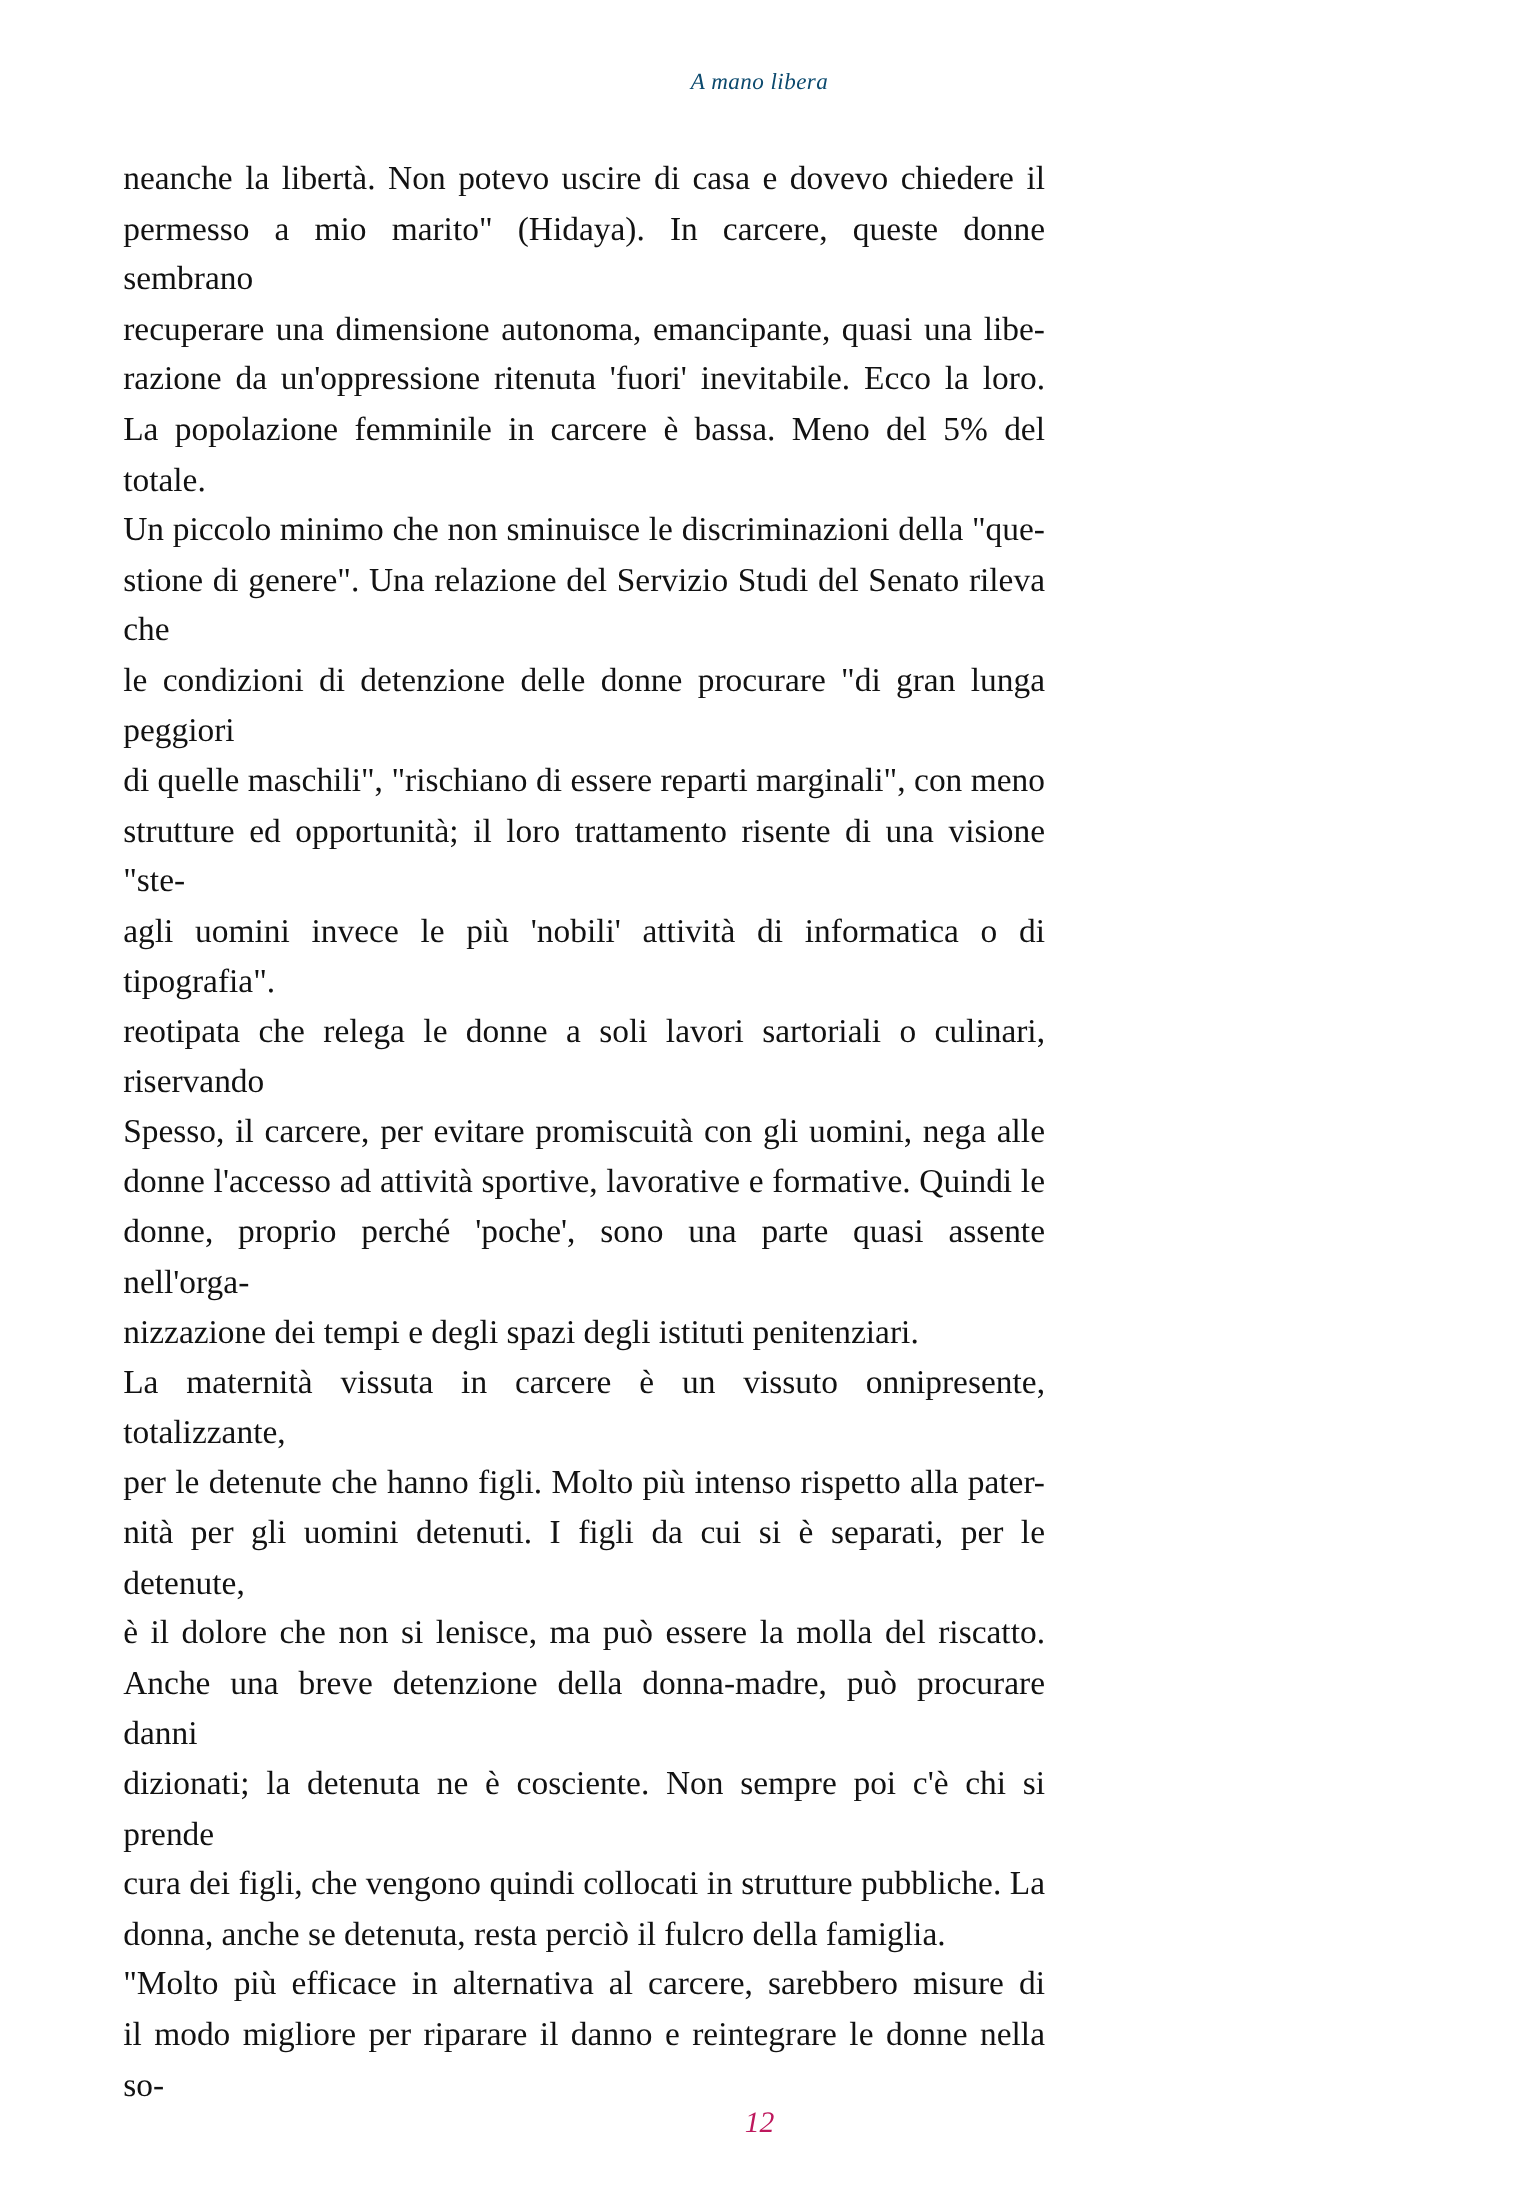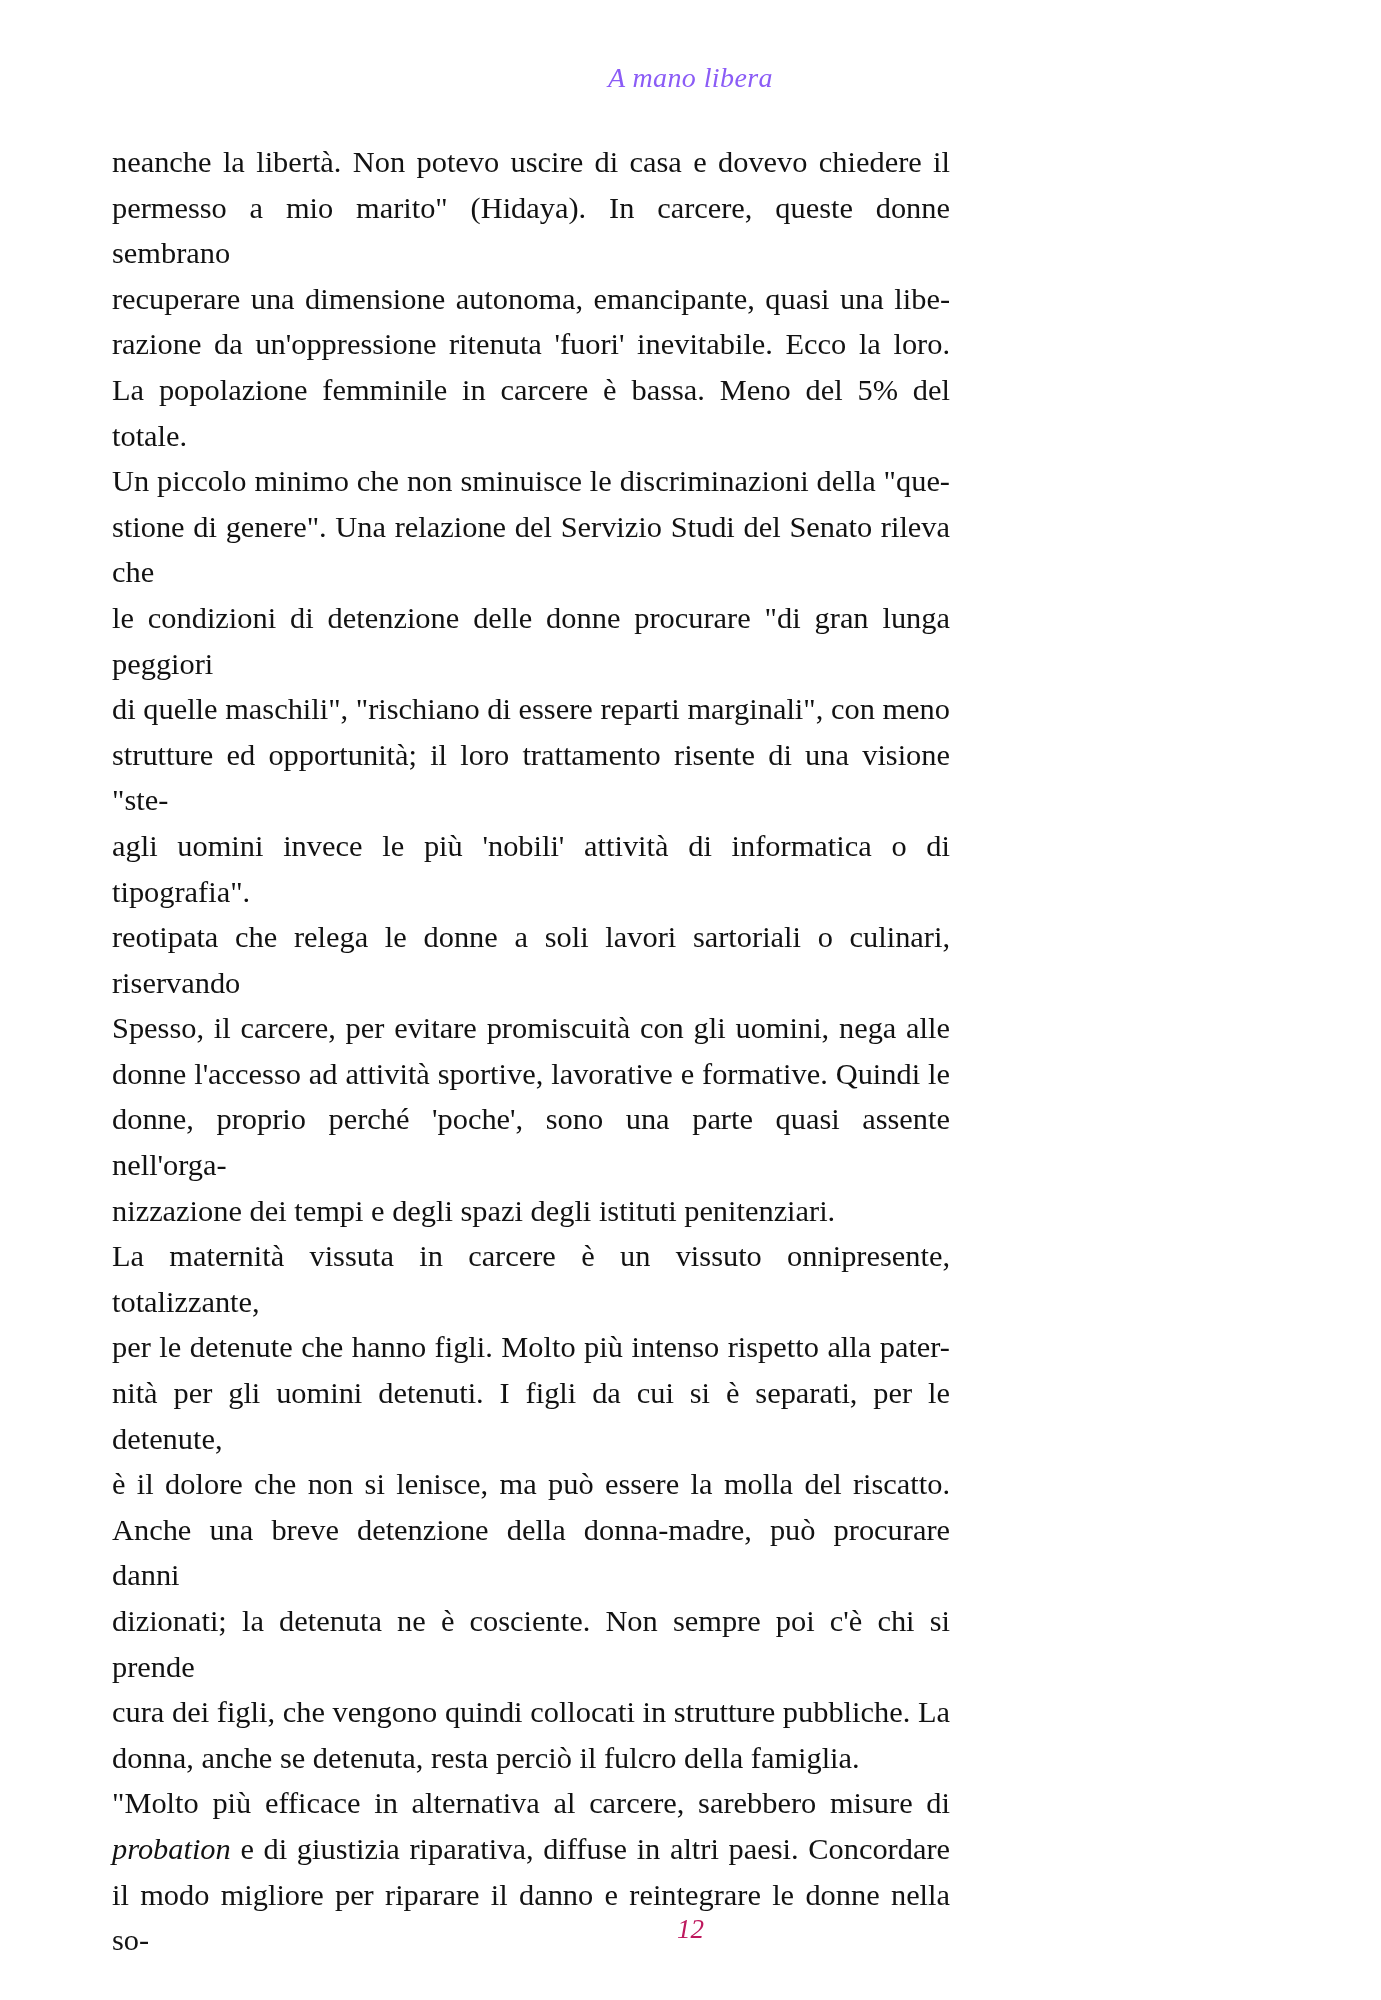--- a/index.html
+++ b/index.html
@@ -22,23 +22,23 @@
     overflow: hidden;
   }
   
   .running-header {
     position: absolute;
     top: 62px;
     left: 0;
     right: 0;
     text-align: center;
     font-style: italic;
-    font-size: 28px;
+    font-size: 21px;
     letter-spacing: 0.4px;
-    color: #8b5cf6;
+    color: #0c4a6e;
   }
   
   .textblock {
     position: absolute;
     top: 140px;
     left: 112px;
     width: 838px;
     text-align: justify;
     text-justify: inter-word;
     font-size: 30.4px;
@@ -106,20 +106,19 @@
         <span class="line last">nizzazione dei tempi e degli spazi degli istituti penitenziari.</span>
         <span class="line">La maternità vissuta in carcere è un vissuto onnipresente, totalizzante,</span>
         <span class="line">per le detenute che hanno figli. Molto più intenso rispetto alla pater-</span>
         <span class="line">nità per gli uomini detenuti. I figli da cui si è separati, per le detenute,</span>
         <span class="line">è il dolore che non si lenisce, ma può essere la molla del riscatto.</span>
         <span class="line">Anche una breve detenzione della donna-madre, può procurare danni</span>
         <span class="line">dizionati; la detenuta ne è cosciente. Non sempre poi c'è chi si prende</span>
         <span class="line">cura dei figli, che vengono quindi collocati in strutture pubbliche. La</span>
         <span class="line last">donna, anche se detenuta, resta perciò il fulcro della famiglia.</span>
         <span class="line">"Molto più efficace in alternativa al carcere, sarebbero misure di</span>
-        <span class="line"><span class="ital">probation</span> e di giustizia riparativa, diffuse in altri paesi. Concordare</span>
         <span class="line">il modo migliore per riparare il danno e reintegrare le donne nella so-</span>
       </p>
   </div>
 
   <div class="folio">12</div>
 
 </div>
 
 </body></html>

